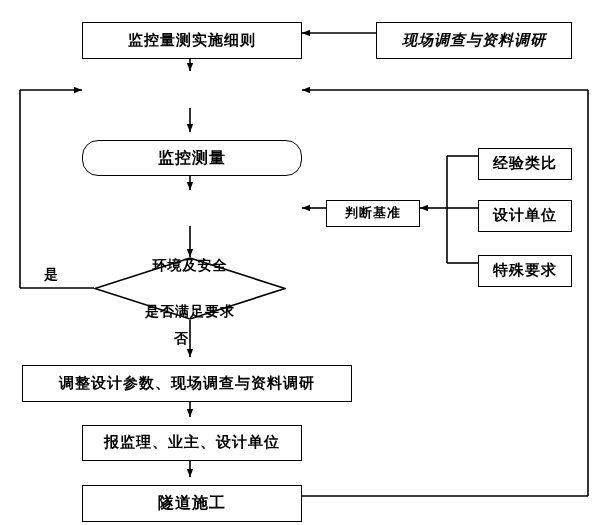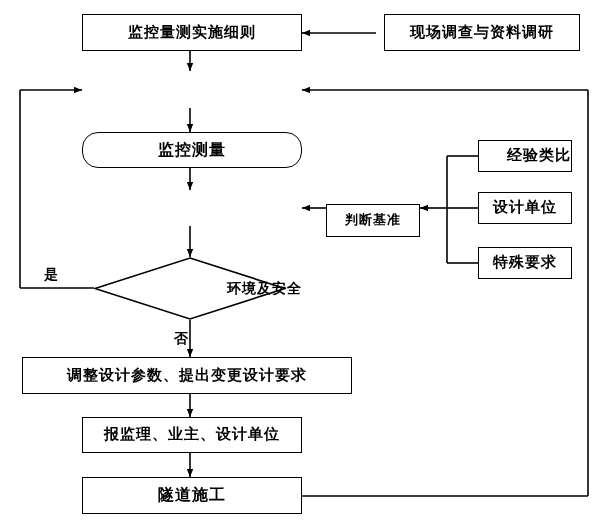--- a/index.html
+++ b/index.html
@@ -23,44 +23,45 @@
     border: 1px solid #000000;
     background: #ffffff;
     display: flex;
     align-items: center;
     justify-content: center;
     text-align: center;
     color: #000000;
     font-weight: bold;
     line-height: 1.15;
     letter-spacing: 1px;
+    margin-top: 8px;
   }
   .box.big   { font-size: 16px; }
   .box.mid   { font-size: 15px; }
   .box.small { font-size: 13px; }
 
   .diamond-wrap {
     position: absolute;
   }
   .diamond-wrap svg {
     position: absolute;
     left: 0;
     top: 0;
     display: block;
   }
   .diamond-label {
     position: absolute;
-    left: 16px;
+    left: 0;
     top: 0;
     width: 100%;
     height: 100%;
     display: flex;
-    flex-direction: row;
+    flex-direction: column;
     align-items: center;
-    justify-content: flex-end;
+    justify-content: space-between;
     text-align: center;
     font-size: 14px;
     font-weight: bold;
     line-height: 1.25;
     color: #000000;
     letter-spacing: 1px;
   }
   .lbl {
     position: absolute;
     font-size: 14px;
@@ -121,61 +122,62 @@
       <line x1="297" y1="496" x2="588" y2="496"></line>
       <line x1="588" y1="496" x2="588" y2="90"></line>
       <line x1="588" y1="90" x2="302" y2="90" marker-end="url(#arrow)"></line>
     </g>
   </svg>
 
   <div class="box mid" style="left:82px; top:14px; width:220px; height:37px;">
     <span>监控量测实施细则</span>
   </div>
 
-  <div class="box mid" style="left:384px; top:14px; width:196px; height:37px;">
+  <div class="box mid" style="left:376px; top:14px; width:196px; height:37px;font-style:italic;">
     <span>现场调查与资料调研</span>
   </div>
 
 
   <div class="box big" style="left:82px; top:132px; width:220px; height:36px;border-radius:16px;">
     <span>监控测量</span>
   </div>
 
 
-  <div class="box small" style="left:326px; top:204px; width:94px; height:33px;">
+  <div class="box small" style="left:326px; top:192px; width:94px; height:27px;">
     <span>判断基准</span>
   </div>
 
-  <div class="box mid" style="left:478px; top:140px; width:94px; height:32px;justify-content:flex-end;">
+  <div class="box mid" style="left:478px; top:140px; width:94px; height:32px;">
     <span>经验类比</span>
   </div>
 
   <div class="box mid" style="left:478px; top:192px; width:94px; height:32px;">
     <span>设计单位</span>
   </div>
 
   <div class="box mid" style="left:478px; top:247px; width:94px; height:32px;">
     <span>特殊要求</span>
   </div>
 
   <div class="diamond-wrap" style="left:94px; top:257px; width:192px; height:63px;">
     <svg width="192" height="63" viewBox="0 0 192 63" xmlns="http://www.w3.org/2000/svg">
       <polygon points="96,1 191,31.5 96,62 1,31.5" fill="#ffffff" stroke="#000000" stroke-width="1.6"></polygon>
     </svg>
     <div class="diamond-label">
       <span>环境及安全</span>
+      <span>是否满足要求</span>
     </div>
   </div>
 
   <span class="lbl" style="left:44px; top:266px;">是</span>
 
   <span class="lbl" style="left:174px; top:330px;">否</span>
 
   <div class="box mid" style="left:22px; top:357px; width:330px; height:37px;">
-    <span>调整设计参数、提出变更设计要求</span>
+    <span>调整设计参数、现场调查与资料调研</span>
   </div>
 
   <div class="box mid" style="left:82px; top:417px; width:220px; height:36px;justify-content:center;">
     <span>报监理、业主、设计单位</span>
   </div>
 
   <div class="box big" style="left:82px; top:477px; width:220px; height:37px;">
     <span>隧道施工</span>
   </div>
 

